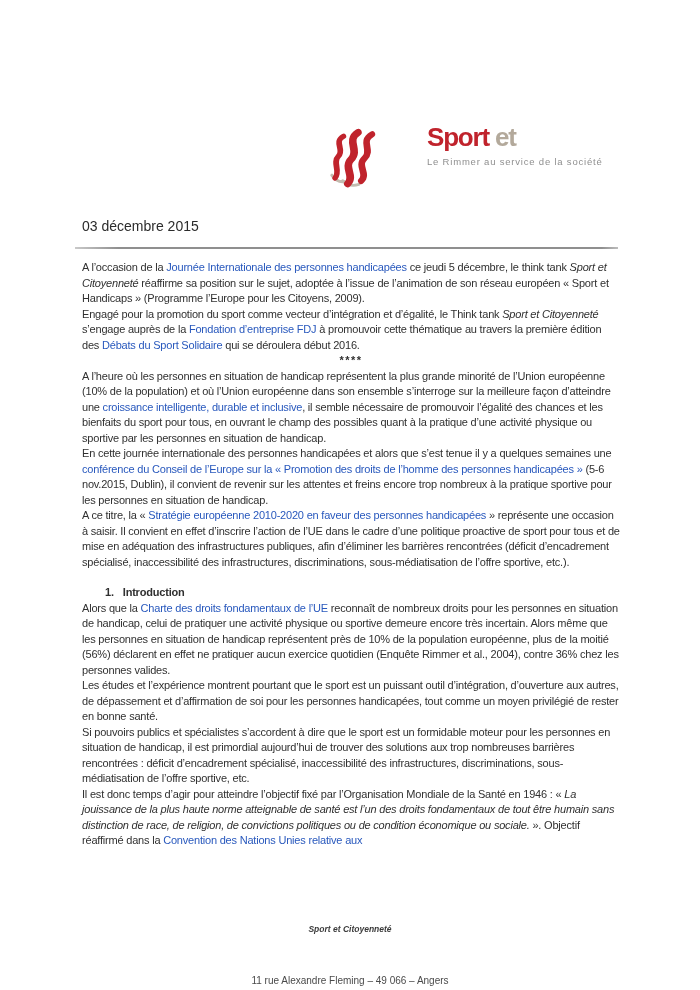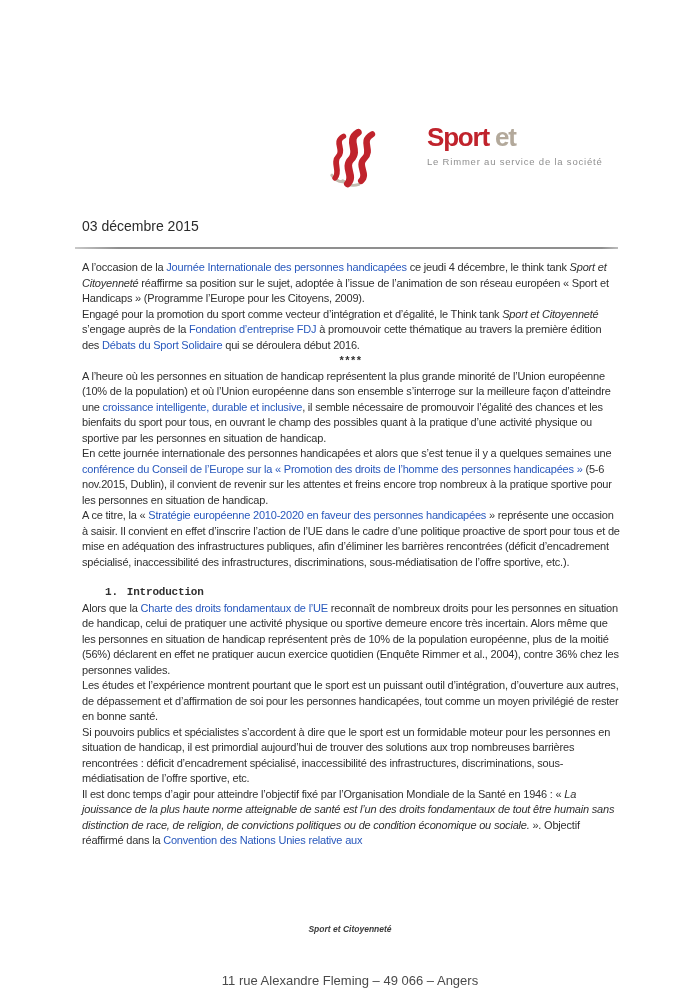--- a/index.html
+++ b/index.html
@@ -30,28 +30,28 @@
     background:linear-gradient(to right,#c9c9c9,#8f8f8f 8%,#8f8f8f 97%,#bdbdbd);}
   
   .doc-body{
     position:absolute;top:260px;left:82px;width:538px;
     font-size:11px;line-height:15.5px;letter-spacing:-0.2px;color:#303030;
     text-align:left;
   }
   .blk{margin:0;}
   .blk.gap{margin-top:15px;}
   .stars{text-align:center;font-weight:bold;letter-spacing:1.5px;}
-  .heading{font-weight:bold;padding-left:23px;font-family:Liberation Mono, monospace;}
+  .heading{font-weight:bold;padding-left:23px;}
   .hnum{margin-right:9px;}
   .lnk{color:#2858bd;cursor:pointer;}
   .it{font-style:italic;}
   
   .doc-footer{position:absolute;top:924px;left:0;width:700px;text-align:center;color:#4a4a4a;}
   .footer-org{font-size:8.5px;font-weight:bold;font-style:italic;color:#3a3a3a;margin-bottom:10px;}
-  .footer-line{font-size:13px;line-height:10.5px;margin-top:42px;}
+  .footer-line{font-size:10px;line-height:10.5px;margin-top:42px;}
 </style>
 </head>
 <body>
 
 <div class="page">
 
   <div class="logo-row">
 
 
     <div class="swirl">
@@ -73,21 +73,21 @@
       </div>
       <div class="tagline">Le Rimmer au service de la société</div>
     </div>
 
   </div>
 
   <div class="doc-date">03 décembre 2015</div>
   <div class="rule"></div>
 
   <div class="doc-body">
-      <p class="blk"><span>A l’occasion de la </span><a class="lnk">Journée Internationale des personnes handicapées</a><span> ce jeudi 4 décembre, le think tank </span><span class="it">Sport et Citoyenneté</span><span> réaffirme sa position sur le sujet, adoptée à l’issue de l’animation de son réseau européen « Sport et Handicaps » (Programme l’Europe pour les Citoyens, 2009).</span></p>
+      <p class="blk"><span>A l’occasion de la </span><a class="lnk">Journée Internationale des personnes handicapées</a><span> ce jeudi 5 décembre, le think tank </span><span class="it">Sport et Citoyenneté</span><span> réaffirme sa position sur le sujet, adoptée à l’issue de l’animation de son réseau européen « Sport et Handicaps » (Programme l’Europe pour les Citoyens, 2009).</span></p>
       <p class="blk"><span>Engagé pour la promotion du sport comme vecteur d’intégration et d’égalité, le Think tank </span><span class="it">Sport et Citoyenneté</span><span> s’engage auprès de la </span><a class="lnk">Fondation d’entreprise FDJ</a><span> à promouvoir cette thématique au travers la première édition des </span><a class="lnk">Débats du Sport Solidaire</a><span> qui se déroulera début 2016.</span></p>
       <p class="blk stars">****</p>
       <p class="blk"><span>A l’heure où les personnes en situation de handicap représentent la plus grande minorité de l’Union européenne (10% de la population) et où l’Union européenne dans son ensemble s’interroge sur la meilleure façon d’atteindre une </span><a class="lnk">croissance intelligente, durable et inclusive</a><span>, il semble nécessaire de promouvoir l’égalité des chances et les bienfaits du sport pour tous, en ouvrant le champ des possibles quant à la pratique d’une activité physique ou sportive par les personnes en situation de handicap.</span></p>
       <p class="blk"><span>En cette journée internationale des personnes handicapées et alors que s’est tenue il y a quelques semaines une </span><a class="lnk">conférence du Conseil de l’Europe sur la « Promotion des droits de l’homme des personnes handicapées »</a><span> (5-6 nov.2015, Dublin), il convient de revenir sur les attentes et freins encore trop nombreux à la pratique sportive pour les personnes en situation de handicap.</span></p>
       <p class="blk"><span>A ce titre, la « </span><a class="lnk">Stratégie européenne 2010-2020 en faveur des personnes handicapées</a><span> » représente une occasion à saisir. Il convient en effet d’inscrire l’action de l’UE dans le cadre d’une politique proactive de sport pour tous et de mise en adéquation des infrastructures publiques, afin d’éliminer les barrières rencontrées (déficit d’encadrement spécialisé, inaccessibilité des infrastructures, discriminations, sous-médiatisation de l’offre sportive, etc.).</span></p>
       <p class="blk gap heading"><span class="hnum">1.</span><span>Introduction</span></p>
       <p class="blk"><span>Alors que la </span><a class="lnk">Charte des droits fondamentaux de l’UE</a><span> reconnaît de nombreux droits pour les personnes en situation de handicap, celui de pratiquer une activité physique ou sportive demeure encore très incertain. Alors même que les personnes en situation de handicap représentent près de 10% de la population européenne, plus de la moitié (56%) déclarent en effet ne pratiquer aucun exercice quotidien (Enquête Rimmer et al., 2004), contre 36% chez les personnes valides.</span></p>
       <p class="blk"><span>Les études et l’expérience montrent pourtant que le sport est un puissant outil d’intégration, d’ouverture aux autres, de dépassement et d’affirmation de soi pour les personnes handicapées, tout comme un moyen privilégié de rester en bonne santé.</span></p>
       <p class="blk"><span>Si pouvoirs publics et spécialistes s’accordent à dire que le sport est un formidable moteur pour les personnes en situation de handicap, il est primordial aujourd’hui de trouver des solutions aux trop nombreuses barrières rencontrées : déficit d’encadrement spécialisé, inaccessibilité des infrastructures, discriminations, sous-médiatisation de l’offre sportive, etc.</span></p>
       <p class="blk"><span>Il est donc temps d’agir pour atteindre l’objectif fixé par l’Organisation Mondiale de la Santé en 1946 : « </span><span class="it">La jouissance de la plus haute norme atteignable de santé est l’un des droits fondamentaux de tout être humain sans distinction de race, de religion, de convictions politiques ou de condition économique ou sociale.</span><span> ». Objectif réaffirmé dans la </span><a class="lnk">Convention des Nations Unies relative aux</a></p>

